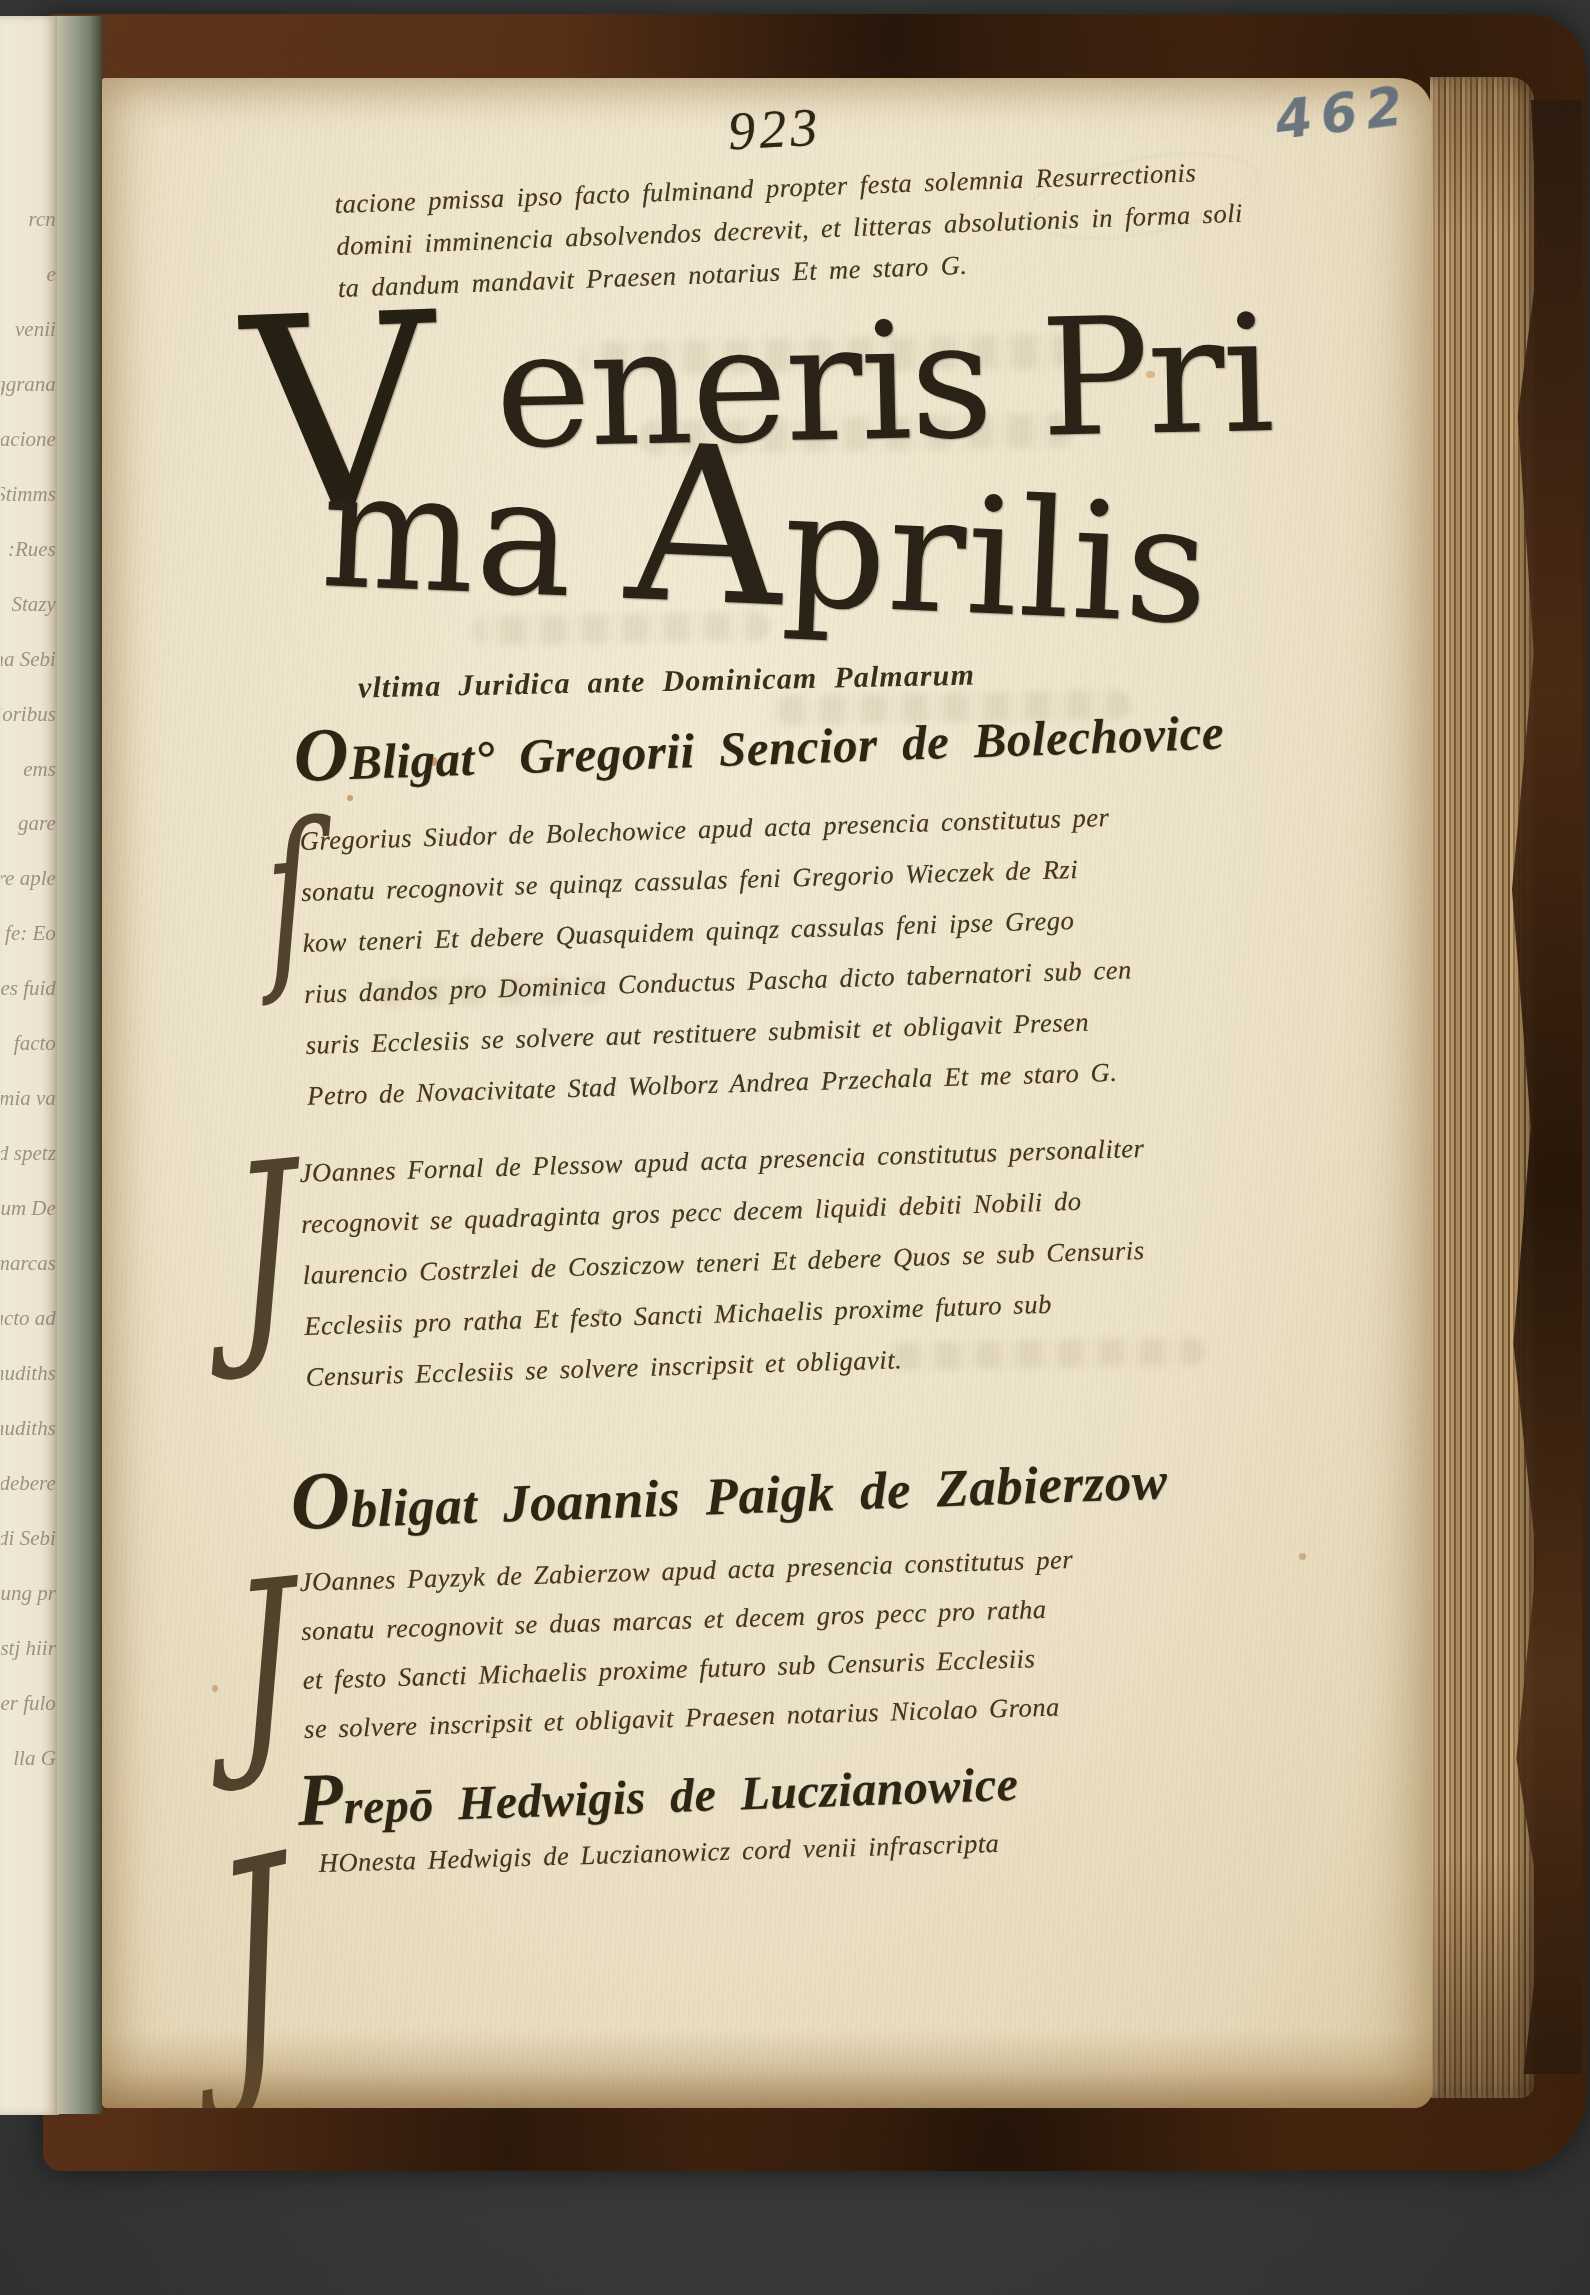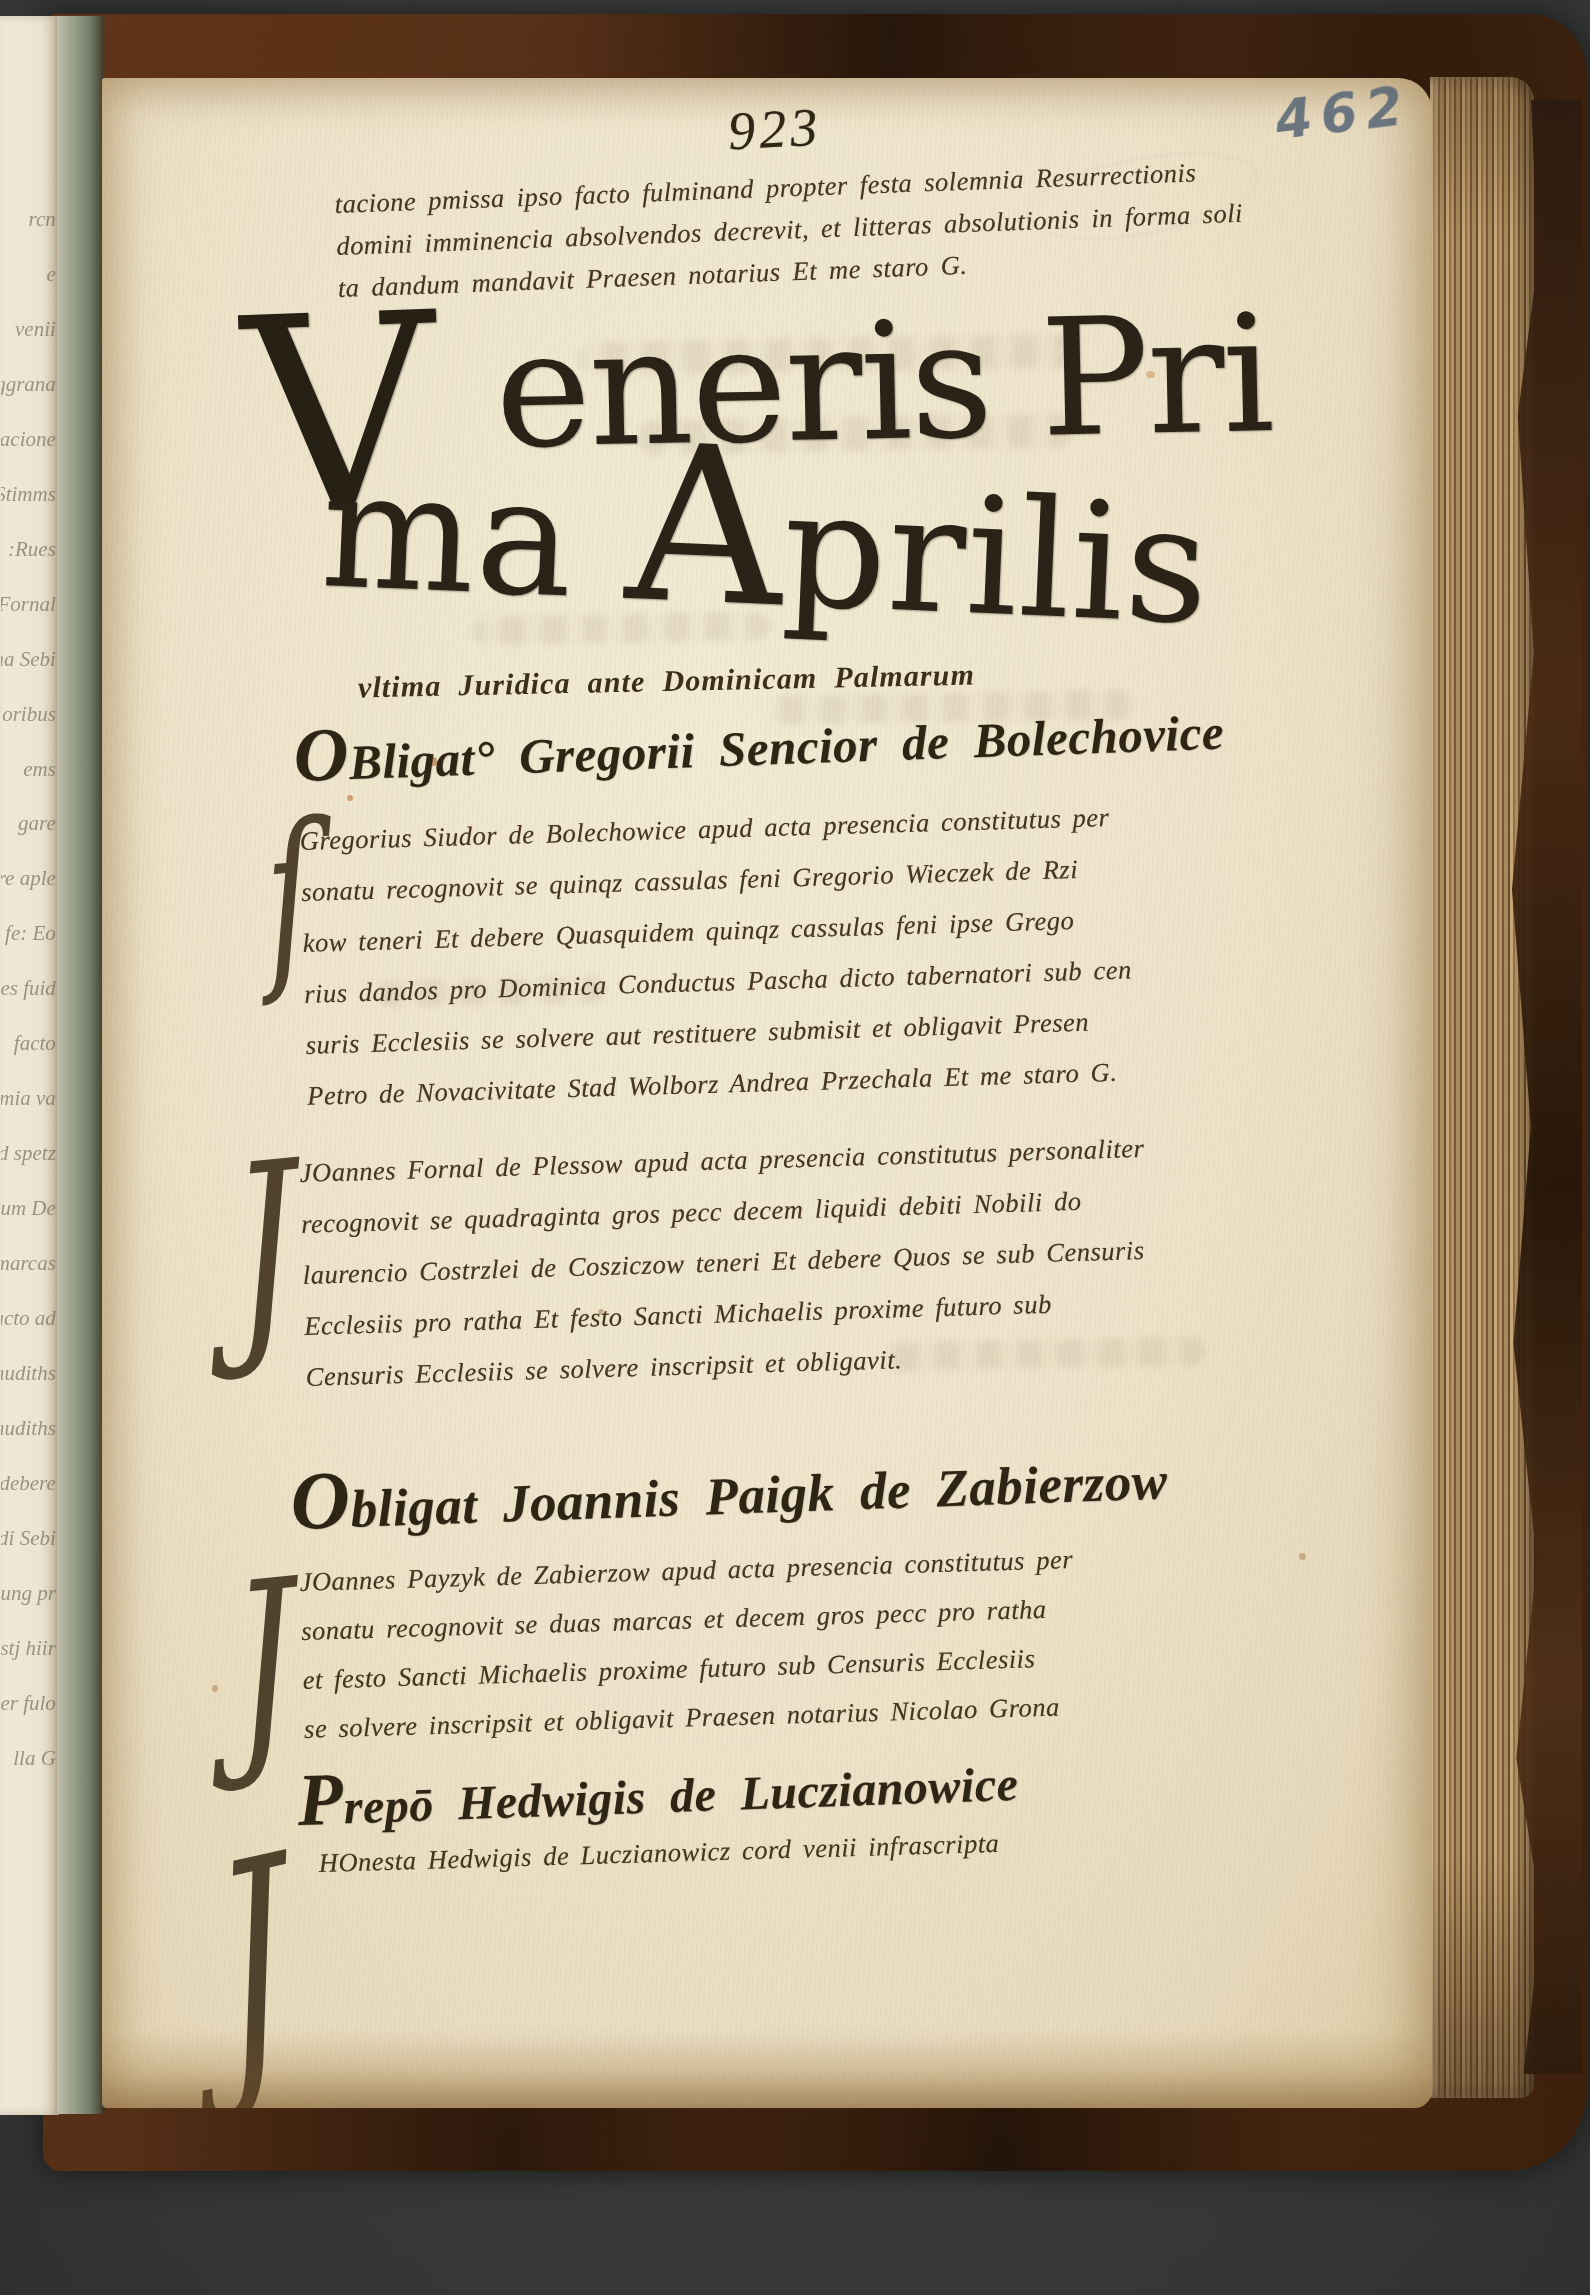--- a/index.html
+++ b/index.html
@@ -176,21 +176,21 @@
 
   <div class="facing-page">
     <div class="fragments">
         <span class="fragment">rcn</span>
         <span class="fragment">e</span>
         <span class="fragment">venii</span>
         <span class="fragment">ggrana:</span>
         <span class="fragment">tacione</span>
         <span class="fragment">Stimms:</span>
         <span class="fragment">Rues:</span>
-        <span class="fragment">Fornal</span>
+        <span class="fragment">Stazy</span>
         <span class="fragment">ma Sebi</span>
         <span class="fragment">uioribus</span>
         <span class="fragment">ems</span>
         <span class="fragment">gare</span>
         <span class="fragment">ndre aple</span>
         <span class="fragment">de fe: Eo</span>
         <span class="fragment">ites fuid</span>
         <span class="fragment">facto</span>
         <span class="fragment">mia va:</span>
         <span class="fragment">band spetz</span>

